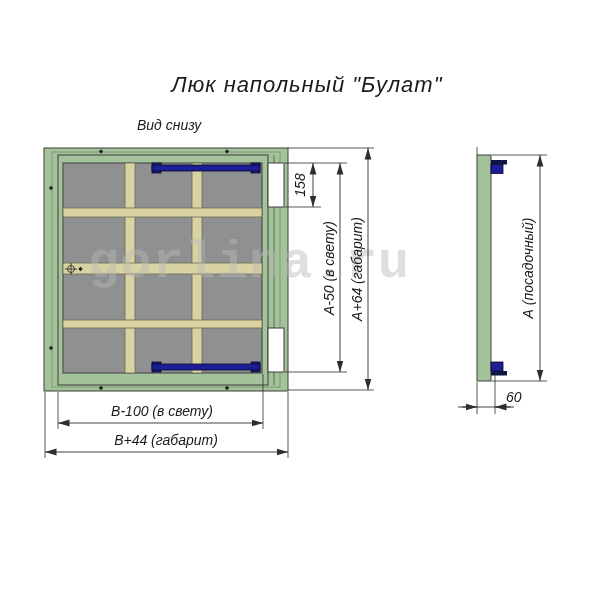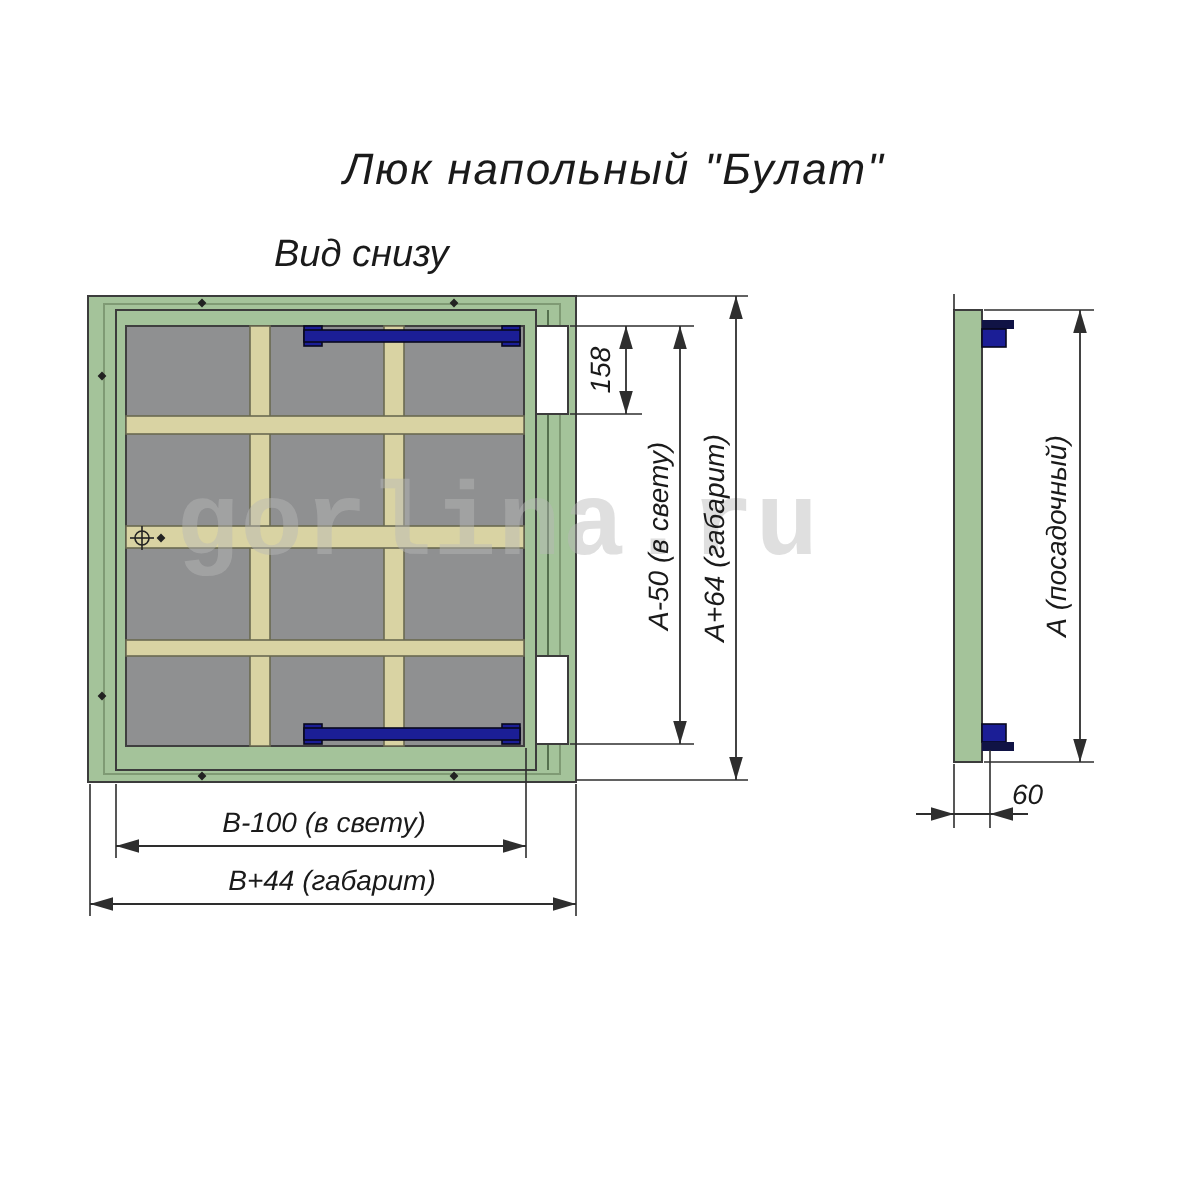--- a/index.html
+++ b/index.html
@@ -8,21 +8,21 @@
     overflow:hidden;font-family:"Liberation Sans",sans-serif;
   }
   .layer{position:absolute;left:0;top:0;pointer-events:none;}
   #title{
     position:absolute;left:0;top:72px;width:100%;text-align:center;
     transform:translateX(7px);
     font-style:italic;font-size:22px;letter-spacing:1px;color:#1a1a1a;z-index:4;
   }
   #view-label{
     position:absolute;left:137px;top:117px;
-    font-style:italic;font-size:19px;color:#1a1a1a;z-index:4;text-align:center;
+    font-style:italic;font-size:14px;color:#1a1a1a;z-index:4;text-align:center;
   }
   #watermark{
     position:absolute;left:88px;top:238px;z-index:2;
     font-family:Liberation Mono, monospace;font-weight:bold;font-size:52px;
     color:rgba(184,184,184,0.45);letter-spacing:1px;line-height:1;
     pointer-events:none;
   }
   svg text{
     font-family:"Liberation Sans",sans-serif;
     font-style:italic;fill:#1a1a1a;

